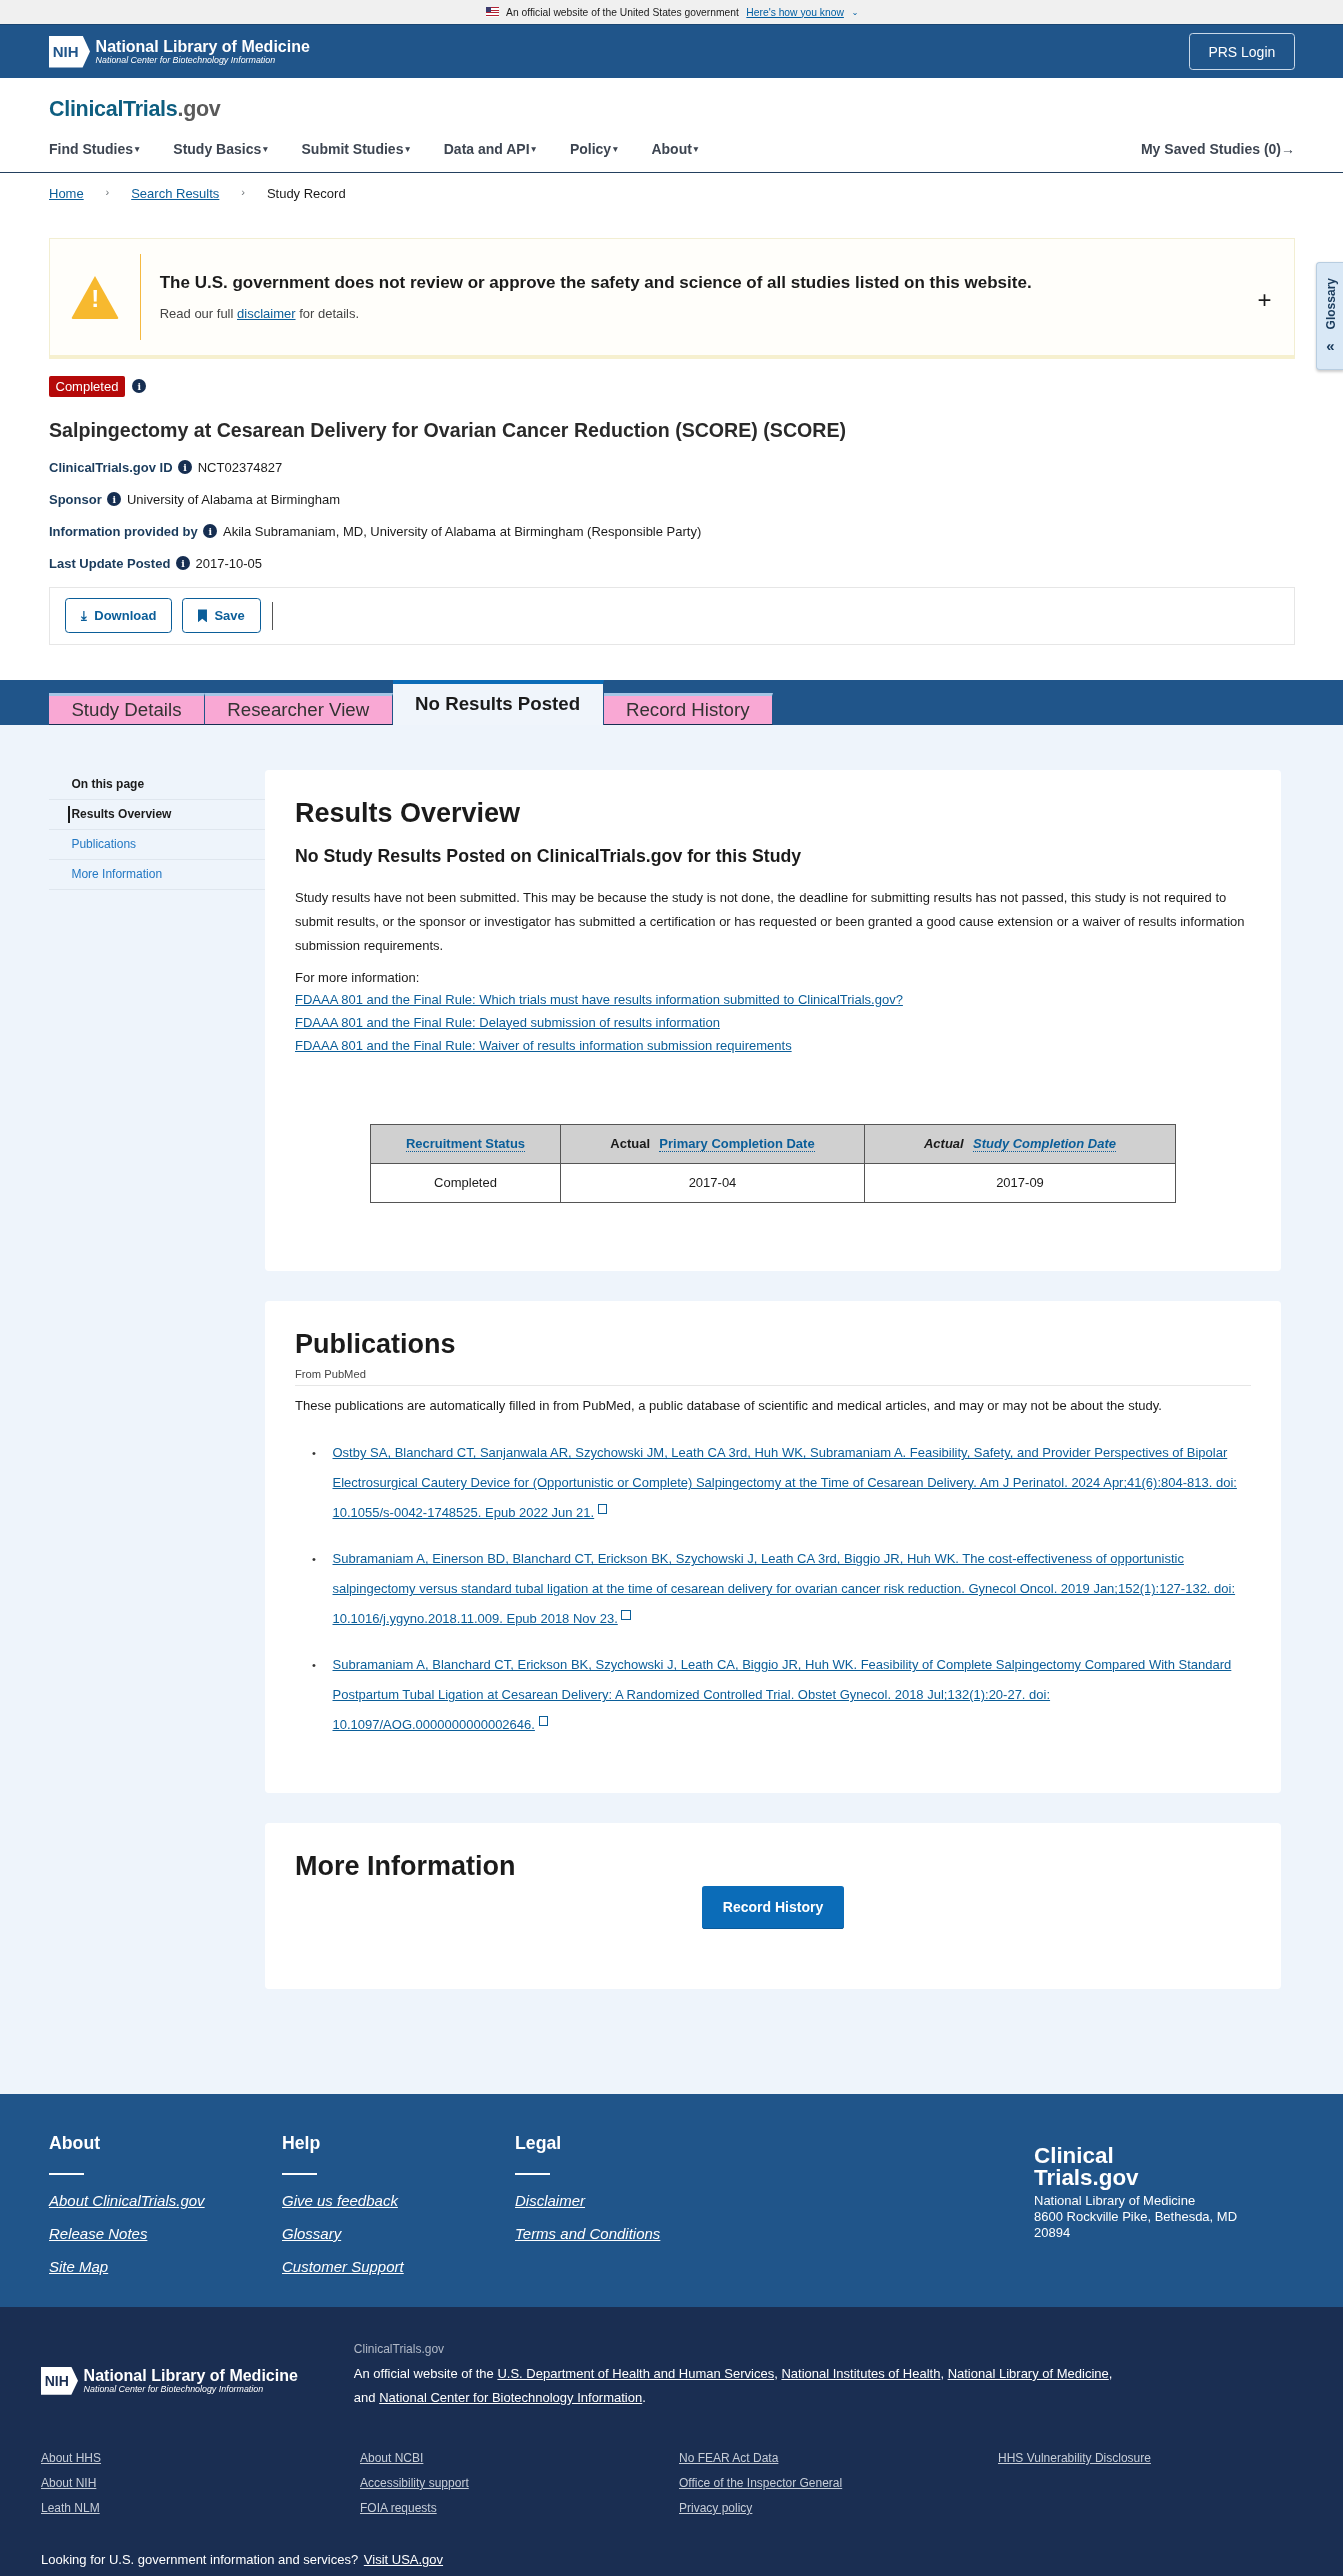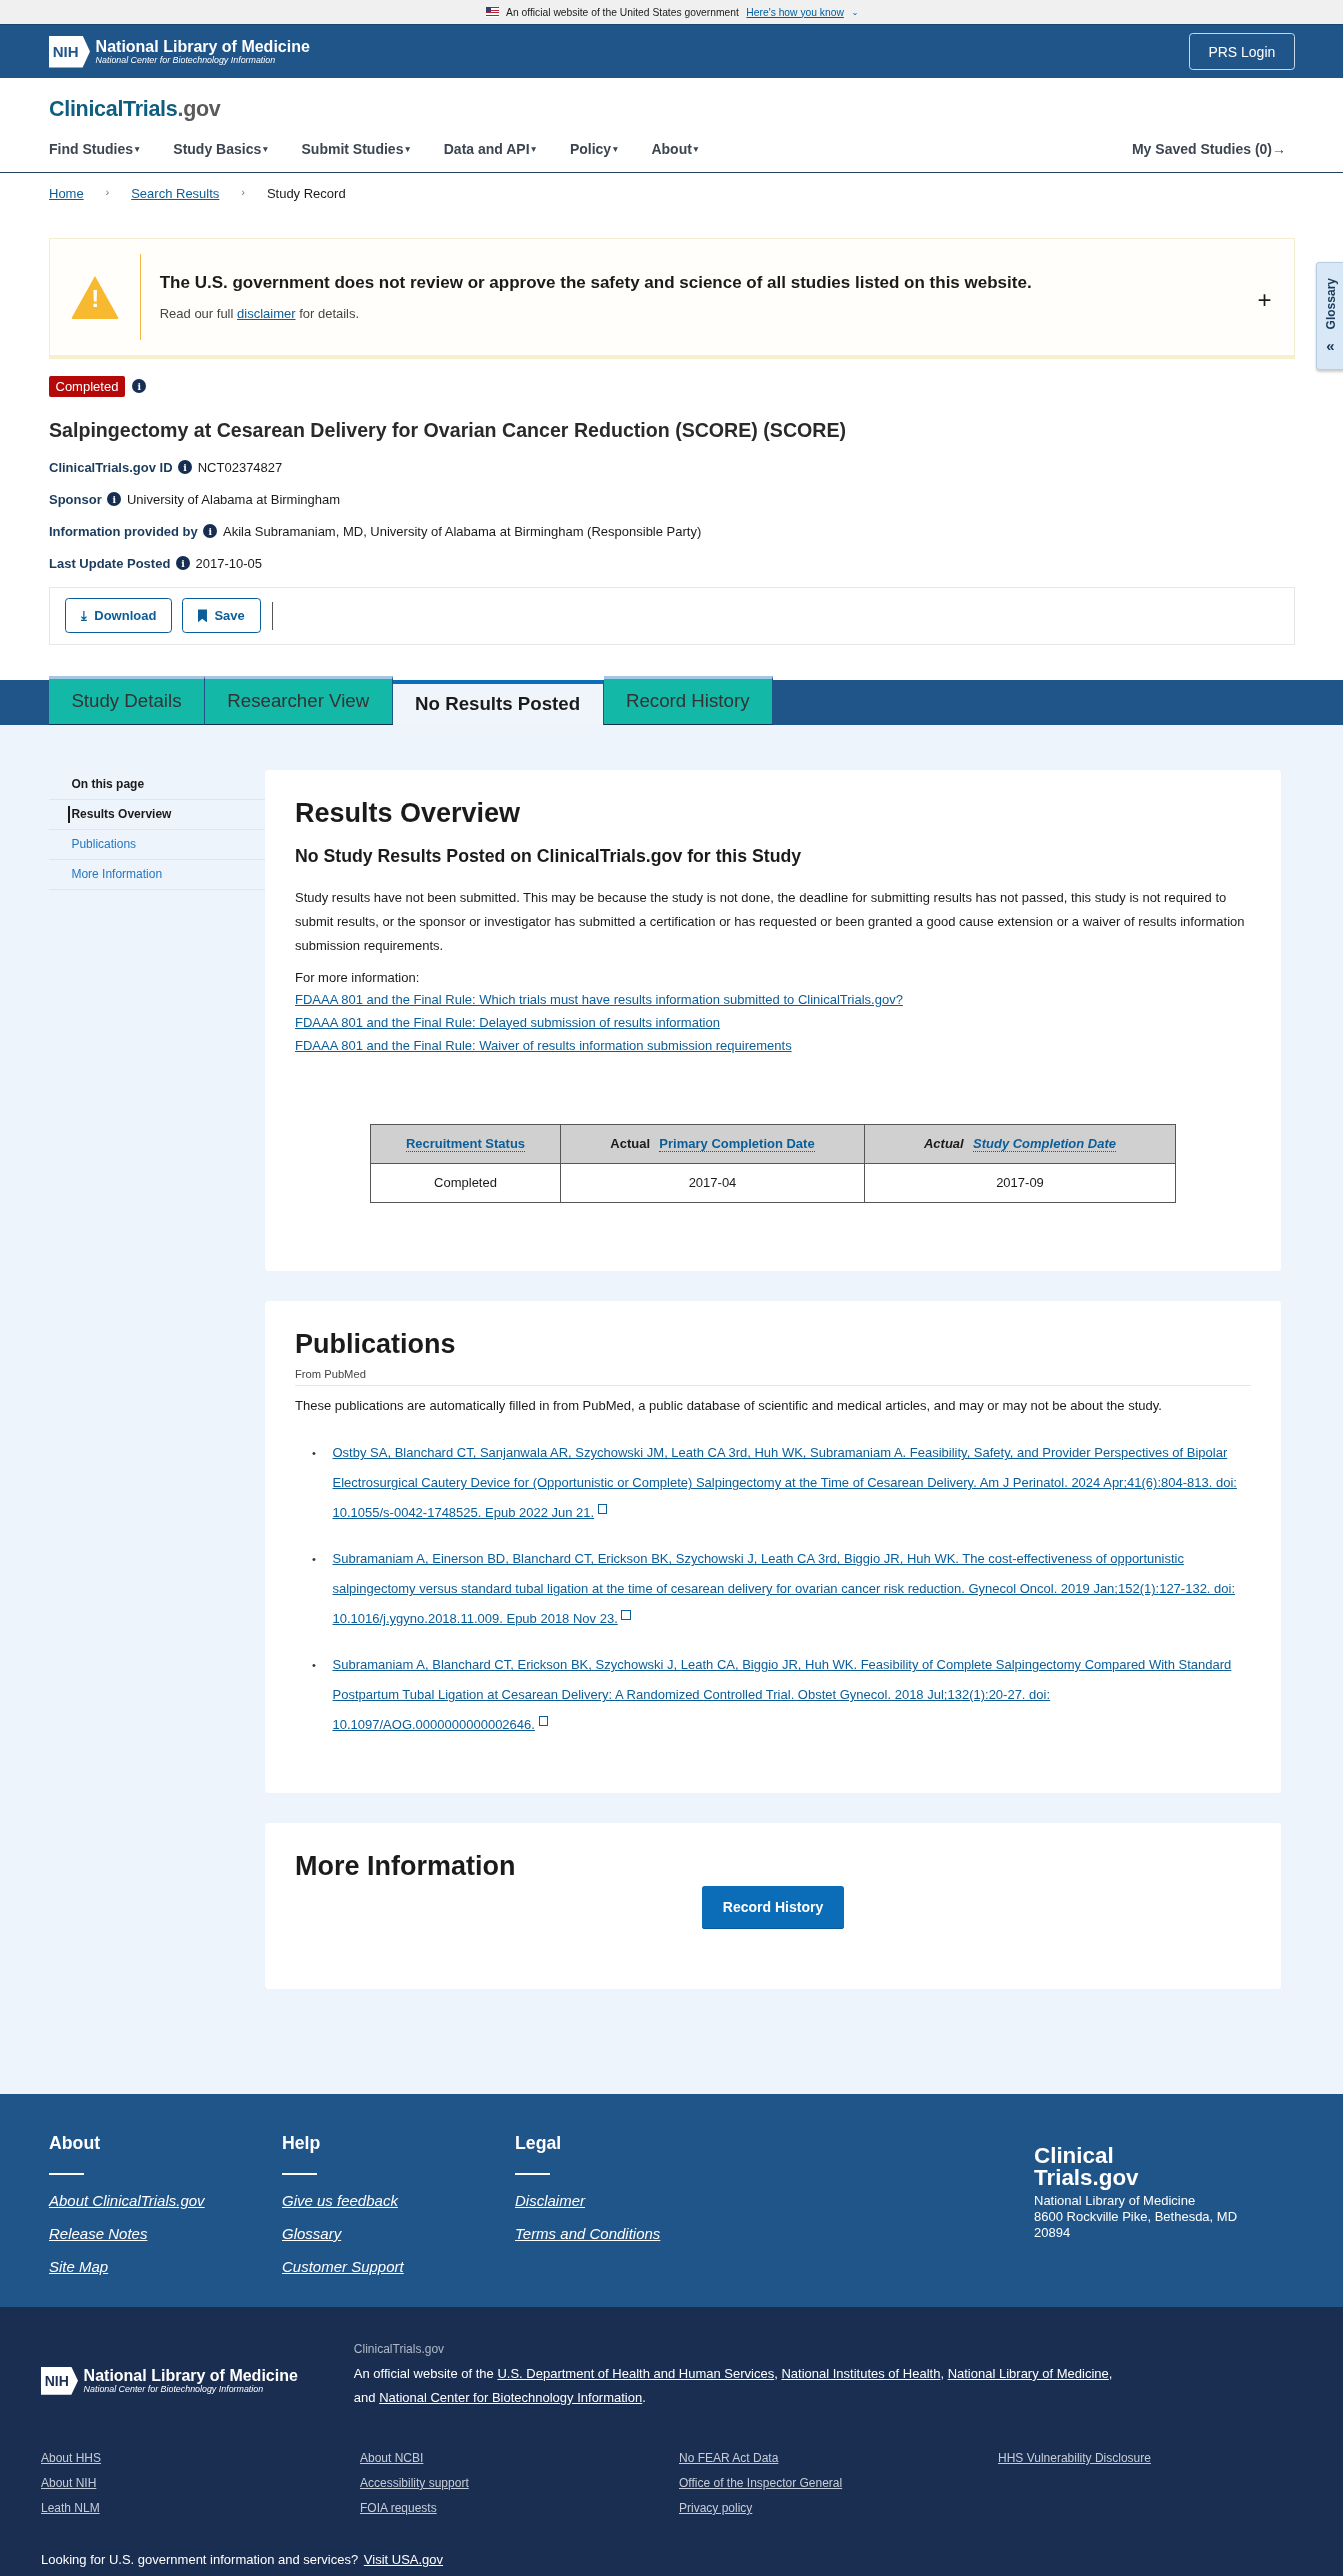--- a/index.html
+++ b/index.html
@@ -20,21 +20,21 @@
   .nih-text .t2 { font-size: 8.9px; font-style: italic; line-height: 10.3px; }
   .prs-btn { border: 0.9px solid #c9d8e8; border-radius: 3.7px; color: #fff; background: transparent; font-size: 14px; padding: 9.3px 18.7px; font-family: "Liberation Sans", sans-serif; }
 
   
   .site-header { height: 95px; border-bottom: 1.9px solid #23405f; padding: 0 49px; position: relative; }
   .site-logo { padding-top: 18.7px; font-size: 21.5px; font-weight: bold; color: #0e5e80; letter-spacing: -0.3px; }
   .site-logo .gov { color: #5a5a5a; font-weight: bold; }
   .nav-row { position: absolute; left: 49px; right: 49px; bottom: 15px; display: flex; align-items: center; }
   .nav-item { font-size: 14px; font-weight: bold; color: #3d4551; margin-right: 32px; display: flex; align-items: center; gap: 0; }
   .nav-item .chev { font-size: 8.4px; }
-  .saved { margin-left: auto; margin-right: 9px; }
+  .saved { margin-left: auto; margin-right: 0; }
 
   
   .glossary-tab { position: absolute; right: 0; top: 184px; width: 28px; height: 108px; background: #d9e8f6; border: 0.9px solid #b8cde0; border-right: none; border-radius: 3.7px 0 0 3.7px; box-shadow: 0 1.9px 2.8px rgba(0,0,0,.2); display: flex; flex-direction: column; align-items: center; justify-content: center; gap: 7.5px; }
   .glossary-tab .lbl { writing-mode: vertical-rl; transform: rotate(180deg); font-size: 12px; font-weight: bold; color: #1a3b5c; }
   .glossary-tab .ic { font-size: 15px; color: #1a3b5c; font-weight: bold; }
 
   .page { position: relative; }
   .breadcrumb { padding: 13px 49px 0; font-size: 13px; height: 52px; display: flex; align-items: flex-start; gap: 20px; color: #1b1b1b; }
   .breadcrumb a { color: #0b5e99; text-decoration: underline; }
   .breadcrumb .sep { color: #71767a; font-size: 11.2px; margin: 0 1.9px; }
@@ -57,21 +57,21 @@
   .meta { margin: 17px 49px 0; }
   .meta-row { display: flex; align-items: center; gap: 5.6px; font-size: 13px; margin-bottom: 15px; height: 17px; }
   .meta-row .k { color: #1a3b5c; font-weight: bold; }
   .meta-row .v { color: #1b1b1b; }
 
   .actions { margin: 13px 49px 0; height: 58px; border: 0.9px solid #e6e6e6; display: flex; align-items: center; padding-left: 15px; gap: 9.3px; }
   .act-btn { height: 35px; border: 1.9px solid #0b5e99; border-radius: 3.7px; color: #0b5e99; background: #fff; font-size: 13px; font-weight: bold; padding: 0 15px; display: flex; align-items: center; gap: 7.5px; font-family: "Liberation Sans", sans-serif; }
   .act-sep { width: 0.9px; height: 28px; background: #555; margin-left: 1.9px; }
 
   .tabs-bar { margin-top: 35px; height: 45px; background: #20558a; padding-left: 49px; display: flex; align-items: flex-end; }
-  .tab { height: 49px; padding: 0 22.4px; display: flex; align-items: center; font-size: 18.7px; color: #333; background: #14b8a6; border-top: 3.7px solid #a6c6e6; border-right: 0.9px solid #20558a; border-bottom: 1.9px solid #162e51; }
+  .tab { height: 32px; padding: 0 22.4px; display: flex; align-items: center; font-size: 18.7px; color: #333; background: #f9a8d4; border-top: 3.7px solid #a6c6e6; border-right: 0.9px solid #20558a; border-bottom: 1.9px solid #162e51; }
   .tab.active { background: #f0f5fb; font-weight: bold; color: #1b1b1b; border-top: 4.7px solid #0b6cb8; border-bottom: none; height: 45px; }
 
   .content-area { background: #eef4fb; padding: 45px 63px 75px 49px; display: flex; }
   .toc { width: 216px; padding-top: 7.5px; flex-shrink: 0; }
   .toc .h { font-size: 12px; font-weight: bold; color: #1b1b1b; padding: 0 0 7.5px 22.4px; border-bottom: 0.9px solid #dfe6ee; }
   .toc .it { font-size: 12px; padding: 7.5px 0 7.5px 22.4px; border-bottom: 0.9px solid #dfe6ee; color: #2378c3; position: relative; }
   .toc .it.active { color: #1b1b1b; font-weight: bold; }
   .toc .it.active::before { content: ""; position: absolute; left: 18.7px; top: 6.5px; width: 2.8px; height: 17px; background: #1b1b1b; }
 
   .main-col { flex: 1; }

